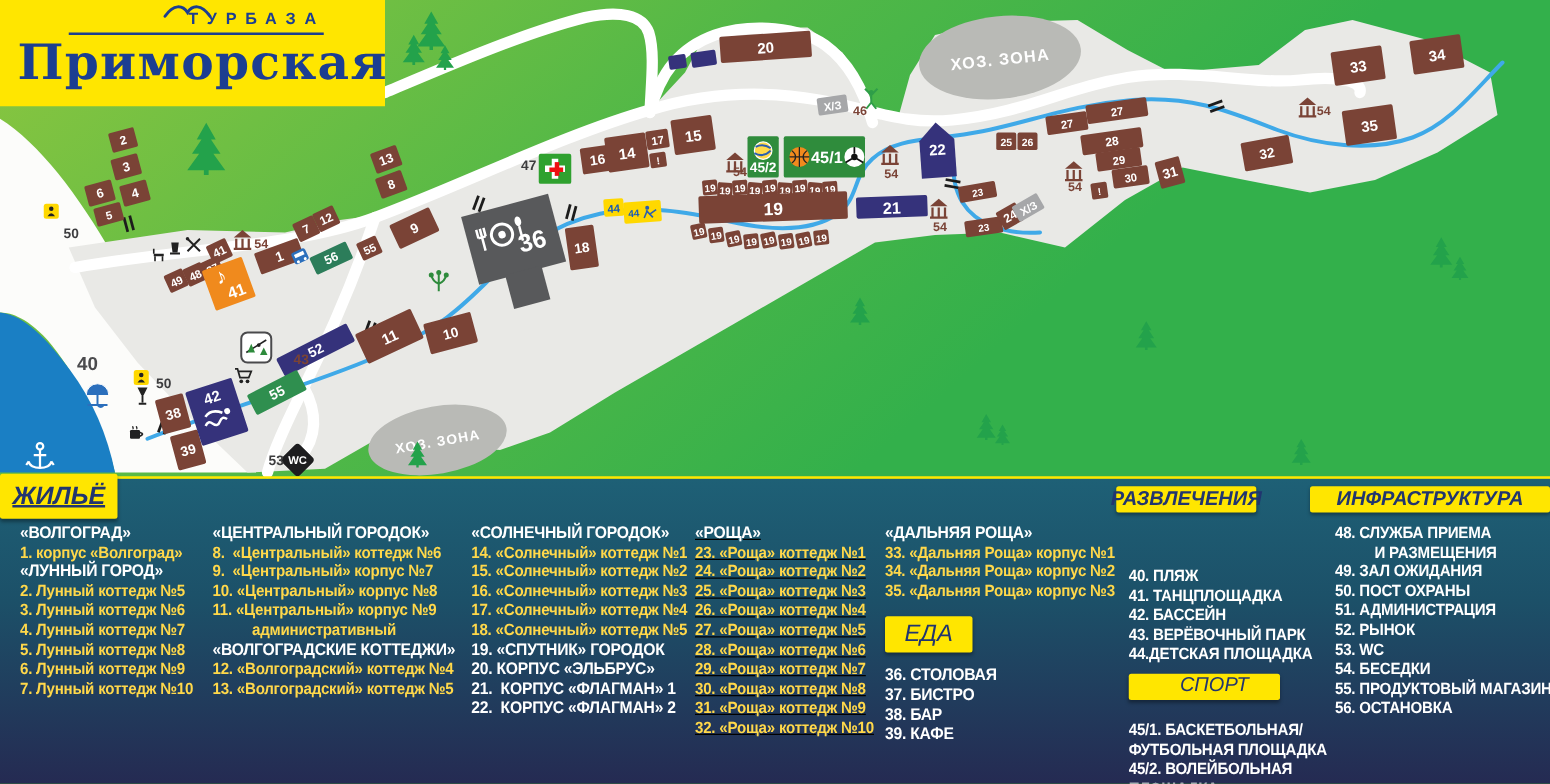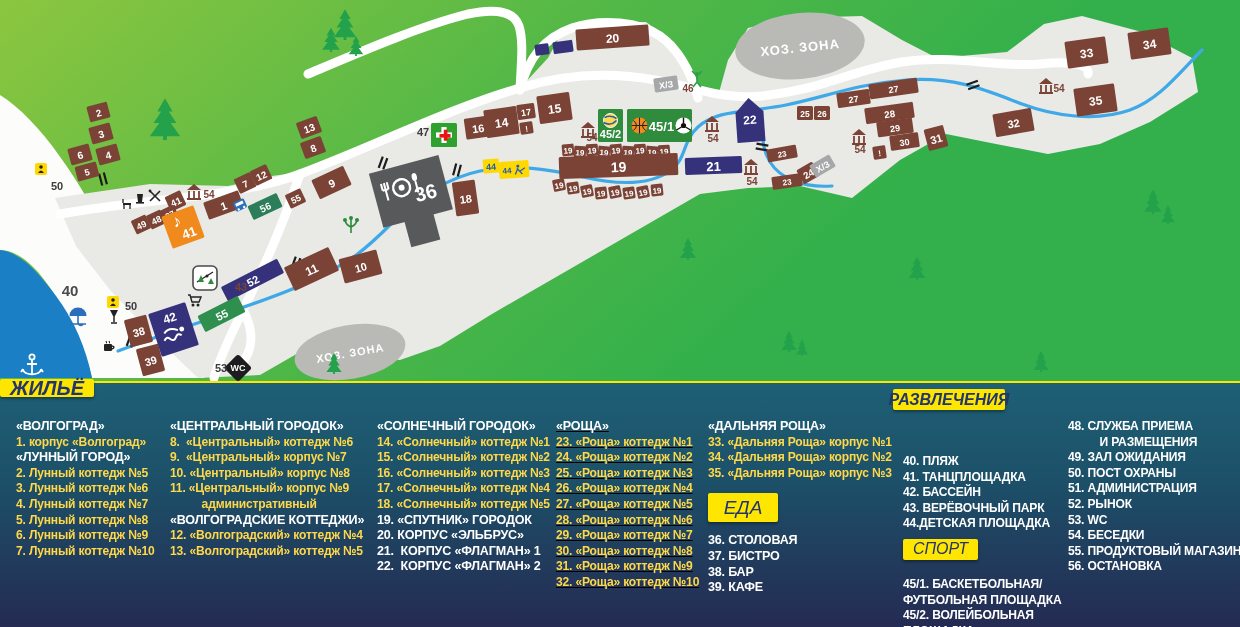--- a/index.html
+++ b/index.html
@@ -561,24 +561,33 @@
       <text x="241" y="291" font-size="11" font-weight="bold" fill="#7a4336" text-anchor="middle">43</text>
       <text x="688" y="92" font-size="10" font-weight="bold" fill="#7a4336" text-anchor="middle">46</text>
       <text x="209" y="198" font-size="10" font-weight="bold" fill="#7a4336" text-anchor="middle">54</text>
       <text x="592" y="141" font-size="10" font-weight="bold" fill="#7a4336" text-anchor="middle">54</text>
       <text x="713" y="142" font-size="10" font-weight="bold" fill="#7a4336" text-anchor="middle">54</text>
       <text x="752" y="185" font-size="10" font-weight="bold" fill="#7a4336" text-anchor="middle">54</text>
       <text x="860" y="153" font-size="10" font-weight="bold" fill="#7a4336" text-anchor="middle">54</text>
       <text x="1059" y="92" font-size="10" font-weight="bold" fill="#7a4336" text-anchor="middle">54</text>
     </svg>
 
+  <div class="logo">
+    <svg width="40" height="18" viewBox="0 0 40 18">
+      <path d="M2,12 C9,2 16,3 20,9 C24,3 31,2 38,12" fill="none" stroke="#1c3e91" stroke-width="2.4" stroke-linecap="round"></path>
+    </svg>
+    <div class="top">ТУРБАЗА</div>
+    <div class="rule"></div>
+    <div class="title">Приморская</div>
+  </div>
 
   <div class="band" id="legend-band">
-      <div class="badge" style="left: 0px; top: -4px; width: 94px; height: 18px; font-size: 20px;">ЖИЛЬЁ</div>
+      <div class="badge" style="left: 0px; top: -4px; width: 94px; height: 36px; font-size: 20px; text-decoration: underline;">ЖИЛЬЁ</div>
       <div class="badge" style="left: 893px; top: 6px; width: 112px; height: 21px; font-size: 16px;">РАЗВЛЕЧЕНИЯ</div>
+      <div class="badge" style="left: 1048px; top: 6px; width: 192px; height: 21px; font-size: 16px;">ИНФРАСТРУКТУРА</div>
       <div class="col" style="left: 16px;">
         <div class="row h">«ВОЛГОГРАД»</div>
         <div class="row y">1. корпус «Волгоград»</div>
         <div class="row h">«ЛУННЫЙ ГОРОД»</div>
         <div class="row y">2. Лунный коттедж №5</div>
         <div class="row y">3. Лунный коттедж №6</div>
         <div class="row y">4. Лунный коттедж №7</div>
         <div class="row y">5. Лунный коттедж №8</div>
         <div class="row y">6. Лунный коттедж №9</div>
         <div class="row y">7. Лунный коттедж №10</div>
@@ -629,21 +638,21 @@
         <div class="row h">37. БИСТРО</div>
         <div class="row h">38. БАР</div>
         <div class="row h">39. КАФЕ</div>
       </div>
       <div class="col" style="left: 903px; margin-top: 35px;">
         <div class="row w">40. ПЛЯЖ</div>
         <div class="row w">41. ТАНЦПЛОЩАДКА</div>
         <div class="row w">42. БАССЕЙН</div>
         <div class="row w">43. ВЕРЁВОЧНЫЙ ПАРК</div>
         <div class="row w">44.ДЕТСКАЯ ПЛОЩАДКА</div>
-        <div class="badge-inline" style="width: 75px; height: 21px; font-size: 16px; margin-top: 8px; margin-bottom: 16px;">СПОРТ</div>
+        <div class="badge-inline" style="width: 105px; height: 21px; font-size: 16px; margin-top: 8px; margin-bottom: 16px; padding-left: 16px;">СПОРТ</div>
         <div class="row w">45/1. БАСКЕТБОЛЬНАЯ/</div>
         <div class="row w">ФУТБОЛЬНАЯ ПЛОЩАДКА</div>
         <div class="row w">45/2. ВОЛЕЙБОЛЬНАЯ</div>
         <div class="row w">ПЛОЩАДКА</div>
         <div class="row w">47. НАСТОЛЬНЫЙ ТЕННИС</div>
       </div>
       <div class="col" style="left: 1068px;">
         <div class="row w">48. СЛУЖБА ПРИЕМА</div>
         <div class="row w ind">И РАЗМЕЩЕНИЯ</div>
         <div class="row w">49. ЗАЛ ОЖИДАНИЯ</div>

